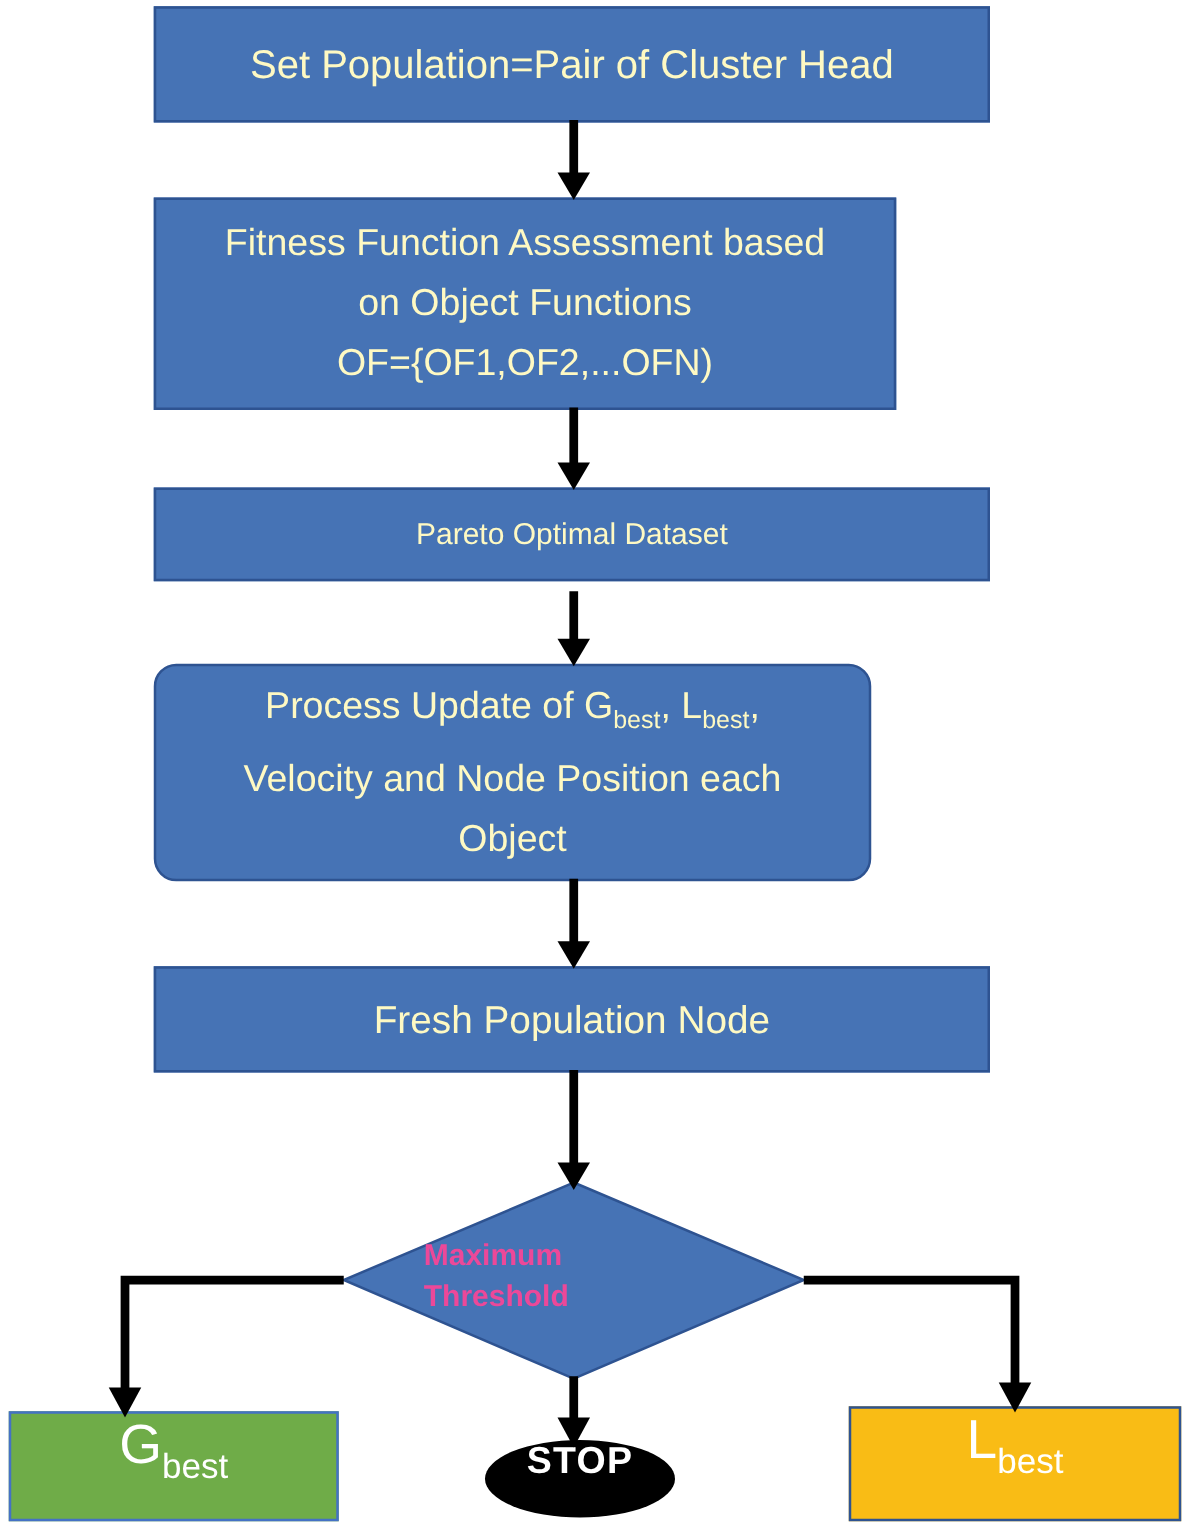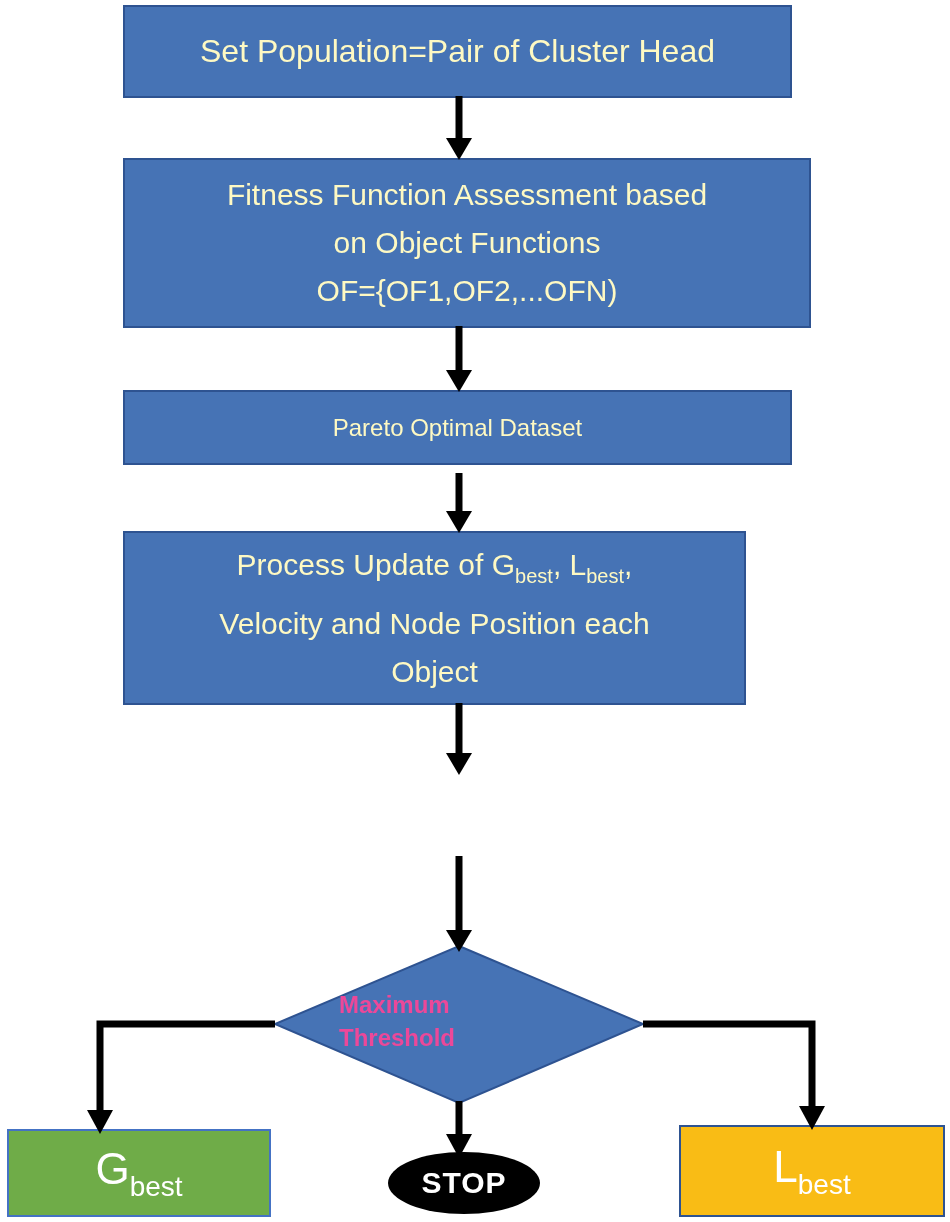--- a/index.html
+++ b/index.html
@@ -16,33 +16,33 @@
     box-sizing:border-box;
     background:var(--blue-fill,#4673B5);
     border:2px solid var(--blue-border,#2E5391);
     color:#fef9c3;
     display:flex;align-items:center;justify-content:center;
     text-align:center;
     z-index:2;
   }
   .node .inner{width:100%;}
   .box1{left:123px;top:5px;width:669px;height:93px;font-size:32px;}
-  .box2{left:123px;top:158px;width:688px;height:170px;font-size:30px;line-height:48px;}
+  .box2{left:123px;top:158px;width:594px;height:170px;font-size:30px;line-height:48px;}
   .box3{left:123px;top:390px;width:669px;height:75px;font-size:24px;}
-  .box4{left:123px;top:531px;width:623px;height:174px;font-size:30px;line-height:48px;}
+  .box4{left:123px;top:531px;width:574px;height:174px;font-size:30px;line-height:48px;border-radius:18px;}
   .box5{left:123px;top:773px;width:669px;height:85px;font-size:31px;}
   .subtxt{font-size:20px;vertical-align:-8px;}
   .diamond-label{
     position:absolute;left:339px;top:988px;width:240px;
     z-index:4;color:#ec4899;font-weight:bold;font-size:24px;line-height:33px;
     text-align:left;
   }
   .terminal{
     position:absolute;box-sizing:border-box;z-index:2;
-    display:flex;align-items:center;justify-content:center;
+    display:flex;align-items:flex-start;justify-content:center;
     color:#ffffff;text-align:center;
   }
   .gbest{
     left:7px;top:1129px;width:264px;height:88px;
     background:var(--green-fill,#6FAC48);
     border:2px solid var(--green-border,#4472C4);
     font-size:44px;
   }
   .lbest{
     left:679px;top:1125px;width:266px;height:92px;
@@ -109,20 +109,23 @@
   </div>
 
   <div class="node box4">
     <div class="inner">
       <div><span>Process Update of G</span><span class="subtxt">best</span><span>, L</span><span class="subtxt">best</span><span>,</span></div>
       <div>Velocity and Node Position each</div>
       <div>Object</div>
     </div>
   </div>
 
+  <div class="node box5">
+    <div class="inner">Fresh Population Node</div>
+  </div>
 
   <div class="diamond-label">
     <div>Maximum</div>
     <div>Threshold</div>
   </div>
 
   <div class="terminal gbest">
     <div><span>G</span><span class="bigsub">best</span></div>
   </div>
 

